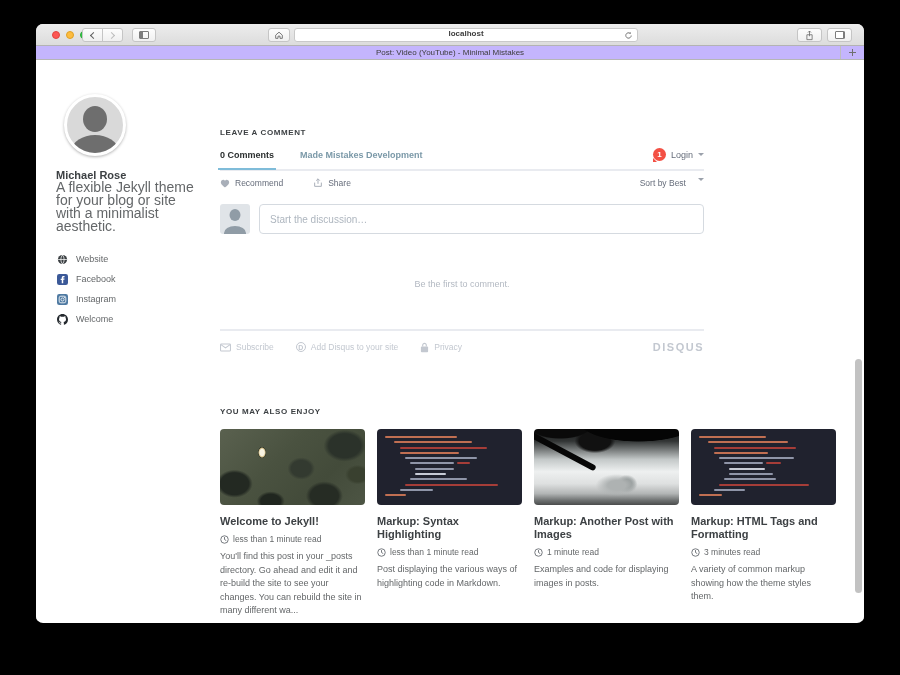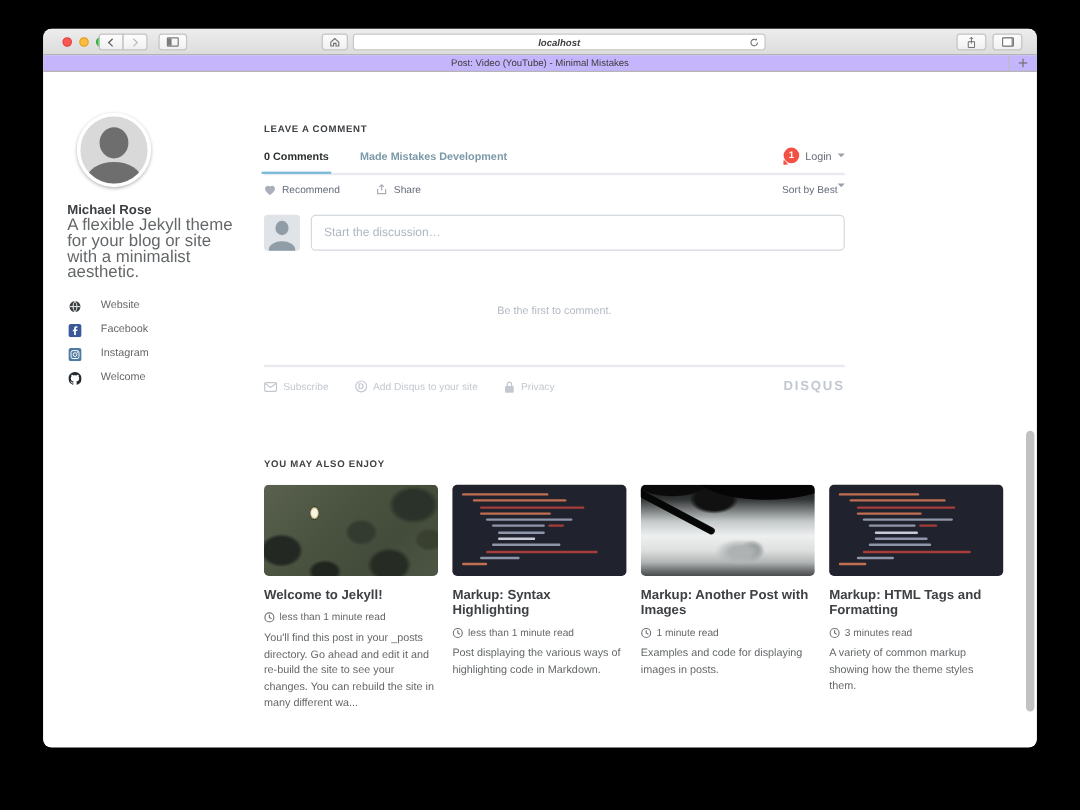--- a/index.html
+++ b/index.html
@@ -38,21 +38,21 @@
   .chev { width: 5px; height: 5px; border-left: 1.5px solid #5d5d5d; border-bottom: 1.5px solid #5d5d5d; }
   .chev.left  { transform: rotate(45deg); margin-left: 2px; }
   .chev.right { transform: rotate(-135deg); margin-right: 2px; border-color: #bcbcbc; }
   .btn-sidebar { left: 96px; width: 24px; }
   .glyph-sidebar { width: 10px; height: 8px; border: 1px solid #7c7c7c; border-radius: 1px; position: relative; }
   .glyph-sidebar::before { content:""; position: absolute; left: 0; top: 0; width: 3px; height: 100%; background: #7c7c7c; }
   .btn-home { left: 232px; width: 22px; }
   .url-field {
     position: absolute; left: 258px; top: 4px; width: 344px; height: 14px;
     background: #fff; border: 1px solid #c9c9c9; border-radius: 3px;
-    display: flex; align-items: center; justify-content: center; font-style: italic;
+    display: flex; justify-content: center;
   }
   .url-text { font-size: 8px; color: #3d3d3d; font-weight: bold; }
   .refresh { position: absolute; right: 4px; top: 2px; }
   .btn-share { right: 42px; left: auto; width: 25px; }
   .btn-tabs  { right: 12px; left: auto; width: 25px; }
   .glyph-tabs { width: 10px; height: 8px; position: relative; }
   .glyph-tabs::before { content:""; position: absolute; right: 0; top: 0; width: 7px; height: 6px; border: 1px solid #7c7c7c; border-radius: 1px; background: #fff; }
   .glyph-tabs::after  { content:""; position: absolute; left: 0; bottom: 0; width: 7px; height: 6px; border: 1px solid #7c7c7c; border-radius: 1px; background: #fff; }
   
   .tabbar {
@@ -79,25 +79,25 @@
   .avatar {
     width: 62px; height: 62px; border-radius: 50%; background: #d9d9d9;
     border: 3px solid #fff; box-shadow: 0 1px 3px rgba(0,0,0,.3);
     margin-left: 8px; position: relative; overflow: hidden;
   }
   .avatar .head { position: absolute; left: 50%; top: 9px; transform: translateX(-50%); width: 24px; height: 26px; border-radius: 50%; background: #6e6e6e; }
   .avatar .shoulders { position: absolute; left: 50%; bottom: -12px; transform: translateX(-50%); width: 46px; height: 30px; border-radius: 50%; background: #6e6e6e; }
   .author-name { margin-top: 13px; font-size: 11px; font-weight: bold; color: #3d4144; }
   .author-bio { font-size: 14px; line-height: 13px; color: #646769; width: 140px; }
   .author-links { margin-top: 16px; }
-  .author-link { display: flex; height: 20px; gap: 16px; font-size: 9px; color: #646769; cursor: pointer; }
+  .author-link { display: flex; align-items: center; height: 20px; gap: 8px; font-size: 9px; color: #646769; cursor: pointer; }
   .sicon { width: 12px; height: 12px; display: inline-flex; align-items: center; justify-content: center; flex: 0 0 12px; }
   
   .main { position: absolute; left: 184px; top: 43px; width: 616px; }
-  .section-heading { font-size: 8px; font-weight: bold; letter-spacing: .6px; color: #3d4144; }
+  .section-heading { font-size: 8px; font-weight: bold; letter-spacing: .6px; color: #3d4144; margin-top: 25px; }
   .disqus { width: 484px; }
   .dq-nav {
     margin-top: 11px; display: flex; align-items: center;
     border-bottom: 2px solid #e9ebf0; padding-bottom: 8px;
   }
   .dq-tab { font-size: 9px; font-weight: bold; cursor: pointer; }
   .dq-tab.active { color: #2a2e2e; position: relative; }
   .dq-tab.active::after { content:""; position: absolute; left: -2px; right: -2px; bottom: -10px; height: 2px; background: #7fbcd9; }
   .dq-tab.community { color: #7b99a8; margin-left: 26px; }
   .dq-login { margin-left: auto; display: flex; align-items: center; gap: 5px; cursor: pointer; }
@@ -105,21 +105,21 @@
     width: 13px; height: 13px; border-radius: 50%; background: #f35044; position: relative;
     display: flex; align-items: center; justify-content: center;
     color: #fff; font-size: 8px; font-weight: bold;
   }
   .badge::after { content:""; position: absolute; left: 0; bottom: -1px; border: 2px solid transparent; border-left-color: #f35044; border-bottom-color: #f35044; }
   .login-label { font-size: 9px; color: #656c7a; }
   .caret { width: 0; height: 0; border-left: 3px solid transparent; border-right: 3px solid transparent; border-top: 3.5px solid #9ba1ab; }
   .dq-actions { display: flex; align-items: center; padding: 7px 0; }
   .dq-action { display: flex; align-items: center; gap: 5px; font-size: 8.5px; color: #656c7a; cursor: pointer; }
   .dq-action + .dq-action { margin-left: 30px; }
-  .dq-sort { margin-left: auto; display: flex; gap: 0; font-size: 8.5px; color: #656c7a; cursor: pointer; }
+  .dq-sort { margin-left: auto; display: flex; gap: 12px; font-size: 8.5px; color: #656c7a; cursor: pointer; }
   .composer { margin-top: 9px; display: flex; gap: 9px; }
   .c-avatar { width: 30px; height: 30px; border-radius: 3px; background: #e0e4e8; position: relative; overflow: hidden; flex: 0 0 30px; }
   .c-avatar .head { position: absolute; left: 50%; top: 5px; transform: translateX(-50%); width: 11px; height: 12px; border-radius: 50%; background: #909ca6; }
   .c-avatar .shoulders { position: absolute; left: 50%; bottom: -6px; transform: translateX(-50%); width: 22px; height: 14px; border-radius: 50%; background: #909ca6; }
   .c-input { flex: 1; height: 30px; border: 1px solid #d5dae0; border-radius: 4px; font-size: 10px; padding: 0 10px; color: #2a2e2e; font-family: "Liberation Sans", sans-serif; }
   .c-input::placeholder { color: #aeb6bf; }
   .dq-empty { margin-top: 45px; text-align: center; font-size: 9px; color: #b3b9c2; }
   .dq-rule { margin-top: 40px; border-top: 2px solid #e9ebf0; }
   .dq-footer { display: flex; align-items: center; padding-top: 10px; color: #c3c8d0; }
   .dq-flink { display: flex; align-items: center; gap: 5px; font-size: 8.5px; cursor: pointer; }

